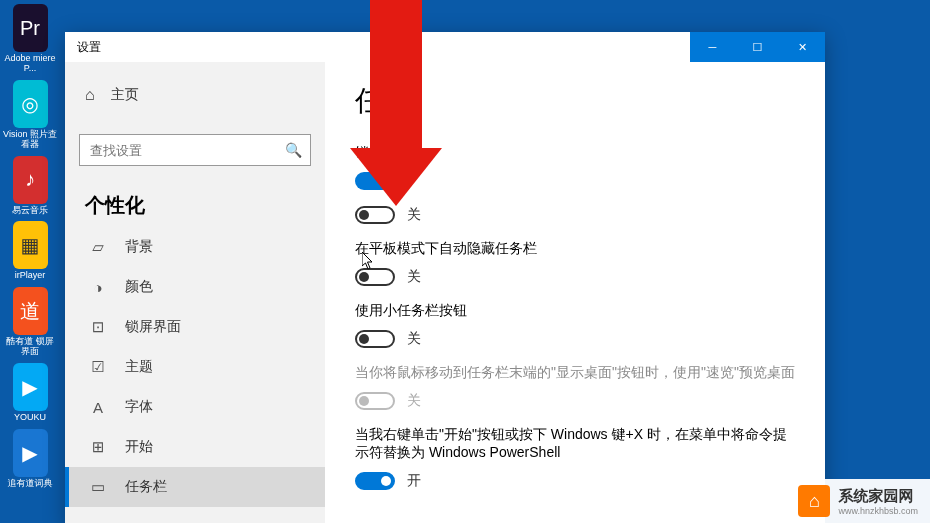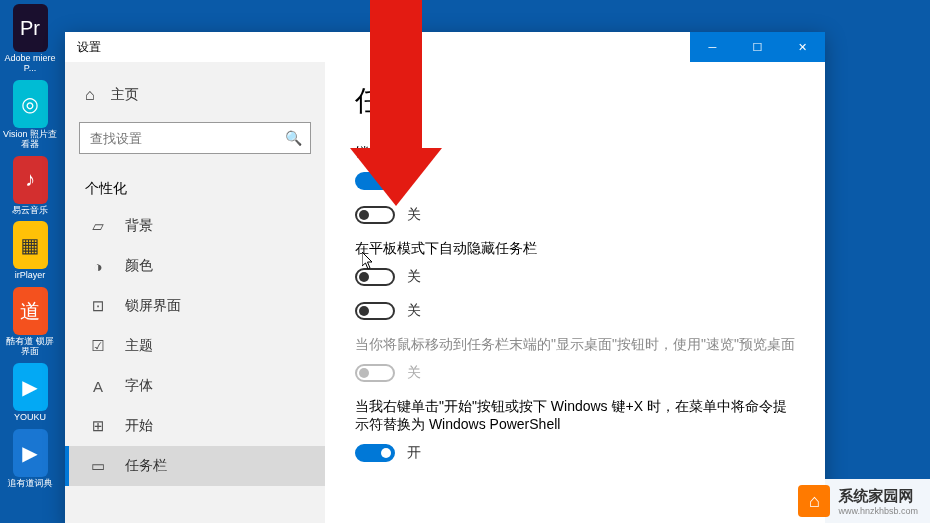--- a/index.html
+++ b/index.html
@@ -19,24 +19,24 @@
 .winbtn.min { background: #0078d7; }
 .winbtn.max { background: #0078d7; }
 .winbtn.close { background: #0078d7; }
 
 .content { display: flex; height: calc(100% - 30px); }
 
 
 .sidebar { width: 260px; background: #f2f2f2; padding-top: 14px; overflow-y: auto; }
 .side-home { display: flex; align-items: center; padding: 10px 20px; color: #333; font-size: 14px; cursor: pointer; }
 .side-home .ico { margin-right: 16px; font-size: 16px; }
-.searchwrap { margin: 8px 14px 18px; position: relative; }
+.searchwrap { margin: 20px 14px 18px; position: relative; }
 .searchbox { width: 100%; height: 32px; border: 1px solid #999; background: #fff; padding: 0 30px 0 10px; font-size: 13px; }
 .searchico { position: absolute; right: 8px; top: 8px; color: #666; font-size: 14px; }
-.side-heading { padding: 8px 20px 8px; font-size: 14px; font-weight: 400; color: #000; }
+.side-heading { padding: 8px 20px 8px; font-size: 20px; font-weight: 700; color: #000; }
 .side-item { display: flex; align-items: center; padding: 11px 20px; cursor: pointer; font-size: 14px; color: #333; border-left: 4px solid transparent; }
 .side-item .ico { width: 18px; margin-right: 18px; color: #555; font-size: 15px; text-align: center; }
 .side-item.active { background: #d9d9d9; border-left: 4px solid #0078d7; }
 
 
 .main { flex: 1; padding: 20px 30px; overflow-y: auto; }
 .main-title { font-size: 28px; font-weight: 300; margin-bottom: 24px; color: #000; }
 .setting-label { font-size: 14px; color: #000; margin-bottom: 10px; margin-top: 8px; }
 .setting-label.disabled { color: #8a8a8a; }
 .toggle-row { display: flex; align-items: center; margin-bottom: 16px; }
@@ -168,20 +168,21 @@
       </div>
 
       <div class="setting-label">在平板模式下自动隐藏任务栏</div>
       <div class="toggle-row">
         <div class="toggle">
             <div class="knob"></div>
           </div>
         <span class="toggle-text">关</span>
       </div>
 
+      <div class="setting-label">使用小任务栏按钮</div>
       <div class="toggle-row">
         <div class="toggle">
             <div class="knob"></div>
           </div>
         <span class="toggle-text">关</span>
       </div>
 
       <div class="setting-label disabled">当你将鼠标移动到任务栏末端的"显示桌面"按钮时，使用"速览"预览桌面</div>
       <div class="toggle-row">
         <div class="toggle disabled">

